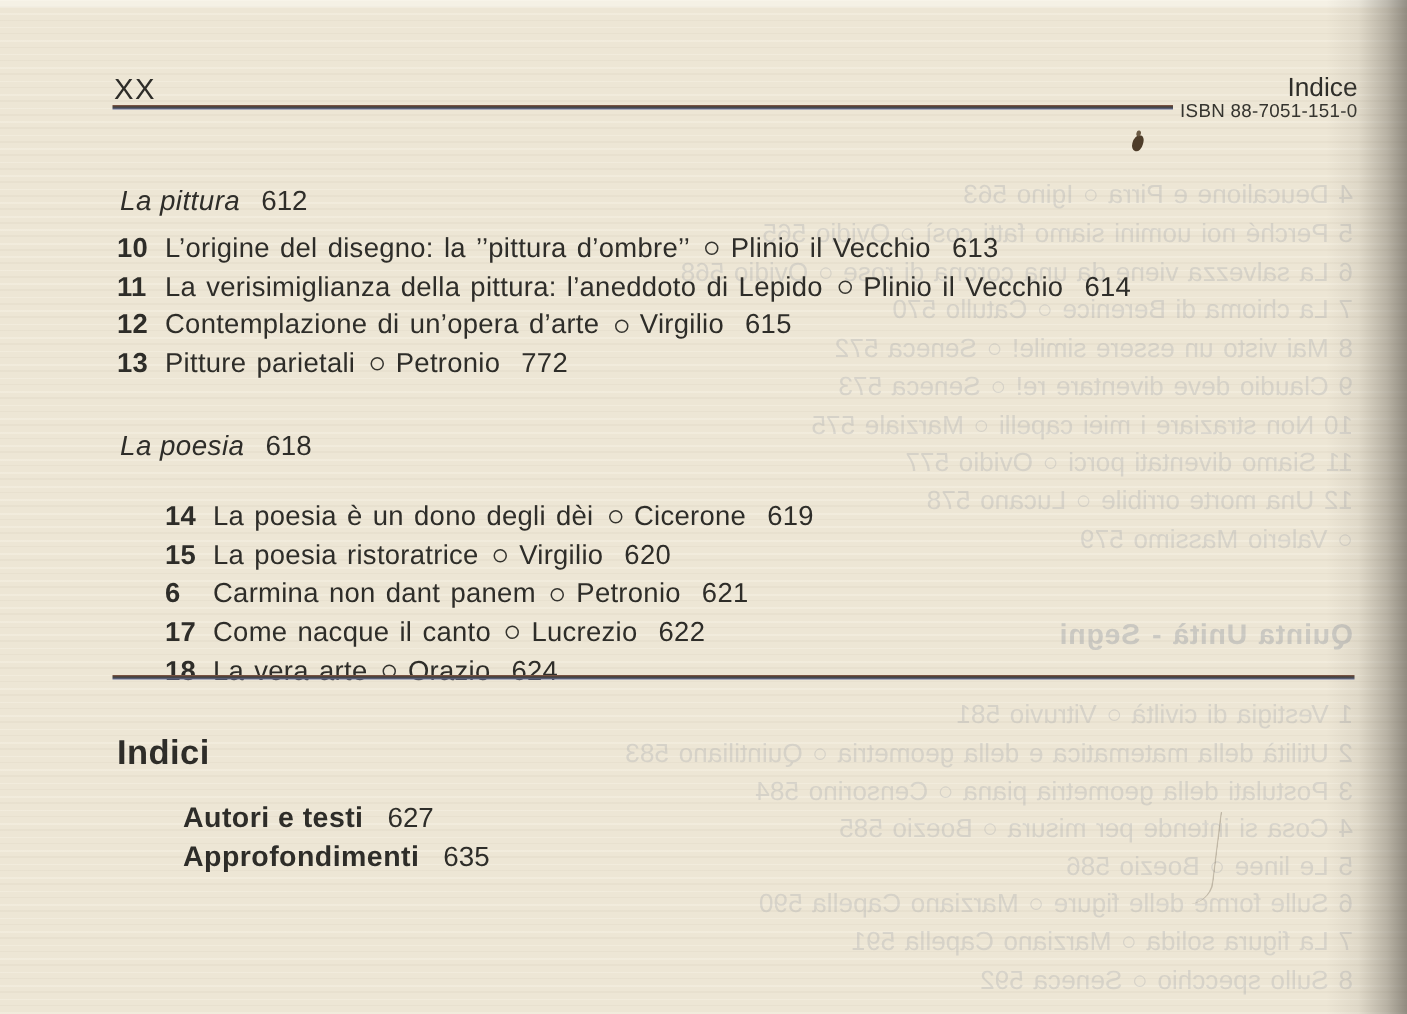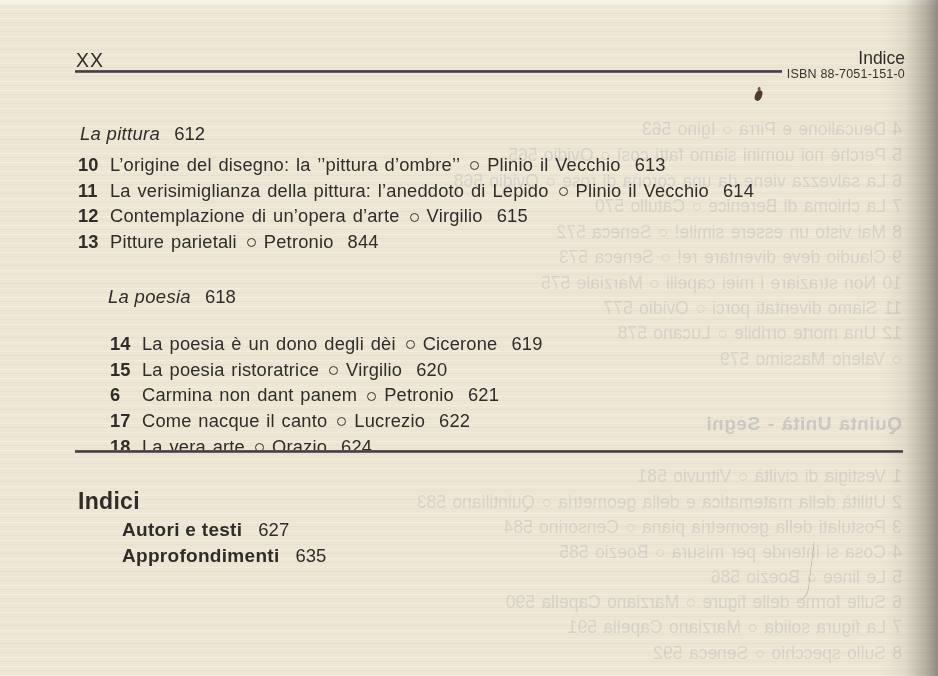--- a/index.html
+++ b/index.html
@@ -31,35 +31,35 @@
   .hdr-title{position:absolute;right:33px;top:48px;font-size:17.5px;text-align:right;z-index:2;}
   .hdr-isbn{position:absolute;right:33px;top:67px;font-size:12.5px;letter-spacing:.2px;text-align:right;z-index:2;color:#35342f;}
   .rule{position:absolute;height:3px;z-index:2;
     background:linear-gradient(to bottom,#8a5a45 0%,#3d3c38 45%,#6a74a0 100%);}
   .rule1{left:75px;top:70px;width:707px;}
   .rule2{left:75px;top:450px;width:828px;}
   
   .sec-heading{position:absolute;left:80px;display:flex;align-items:baseline;z-index:2;}
   .sec-heading .h-title{font-style:italic;font-size:18.5px;letter-spacing:.3px;}
   .sec-heading .h-page{font-size:18.5px;margin-left:14px;}
-  .sec1-h{top:123px;}  .sec2-h{top:286px;margin-left:28px;}
+  .sec1-h{top:123px;}  .sec2-h{top:286px;}
   .entries{position:absolute;left:78px;z-index:2;}
   .sec1-e{top:154px;}  .sec2-e{top:333px;margin-left:32px;}
   .entry{display:flex;align-items:baseline;height:25.7px;white-space:nowrap;
     font-size:18.3px;letter-spacing:.2px;word-spacing:1.5px;}
   .entry .num{font-weight:700;width:24px;}
   .entry .title{margin-left:8px;}
   .entry .title.lat{}
   .circ{display:inline-block;width:7px;height:7px;border:1.6px solid #35342f;border-radius:50%;
     margin:0 8px 0 10px;align-self:center;transform:translateY(-1px);}
   .entry .author{}
   .entry .pg{margin-left:14px;}
   
   .indici-h{position:absolute;left:78px;top:488px;font-size:23px;font-weight:700;letter-spacing:.3px;z-index:2;}
-  .indici-items{position:absolute;left:122px;top:519px;z-index:2;}
+  .indici-items{position:absolute;left:122px;top:534px;z-index:2;}
   .indici-item{display:flex;align-items:baseline;height:26px;font-size:19px;white-space:nowrap;}
   .indici-item .lbl{font-weight:700;letter-spacing:.3px;}
   .indici-item .pg{margin-left:16px;font-weight:400;font-size:18.5px;}
   
   .bleed{position:absolute;inset:0;transform:scaleX(-1);z-index:1;pointer-events:none;
     color:#77descr;}
   .gline{position:absolute;left:36px;white-space:nowrap;font-size:17.5px;word-spacing:1.5px;
     color:#7c8496;opacity:.20;}
   .gbold{font-weight:700;font-size:19px;letter-spacing:.5px;opacity:.30;}
   
@@ -129,21 +129,21 @@
       <span class="title">Contemplazione di un’opera d’arte</span>
       <span class="circ"></span>
       <span class="author">Virgilio</span>
       <span class="pg">615</span>
     </div>
     <div class="entry">
       <span class="num">13</span>
       <span class="title">Pitture parietali</span>
       <span class="circ"></span>
       <span class="author">Petronio</span>
-      <span class="pg">844</span>
+      <span class="pg">772</span>
     </div>
   </div>
 
   <div class="sec-heading sec2-h">
     <span class="h-title">La poesia</span>
     <span class="h-page">618</span>
   </div>
   <div class="entries sec2-e">
     <div class="entry">
       <span class="num">14</span>

